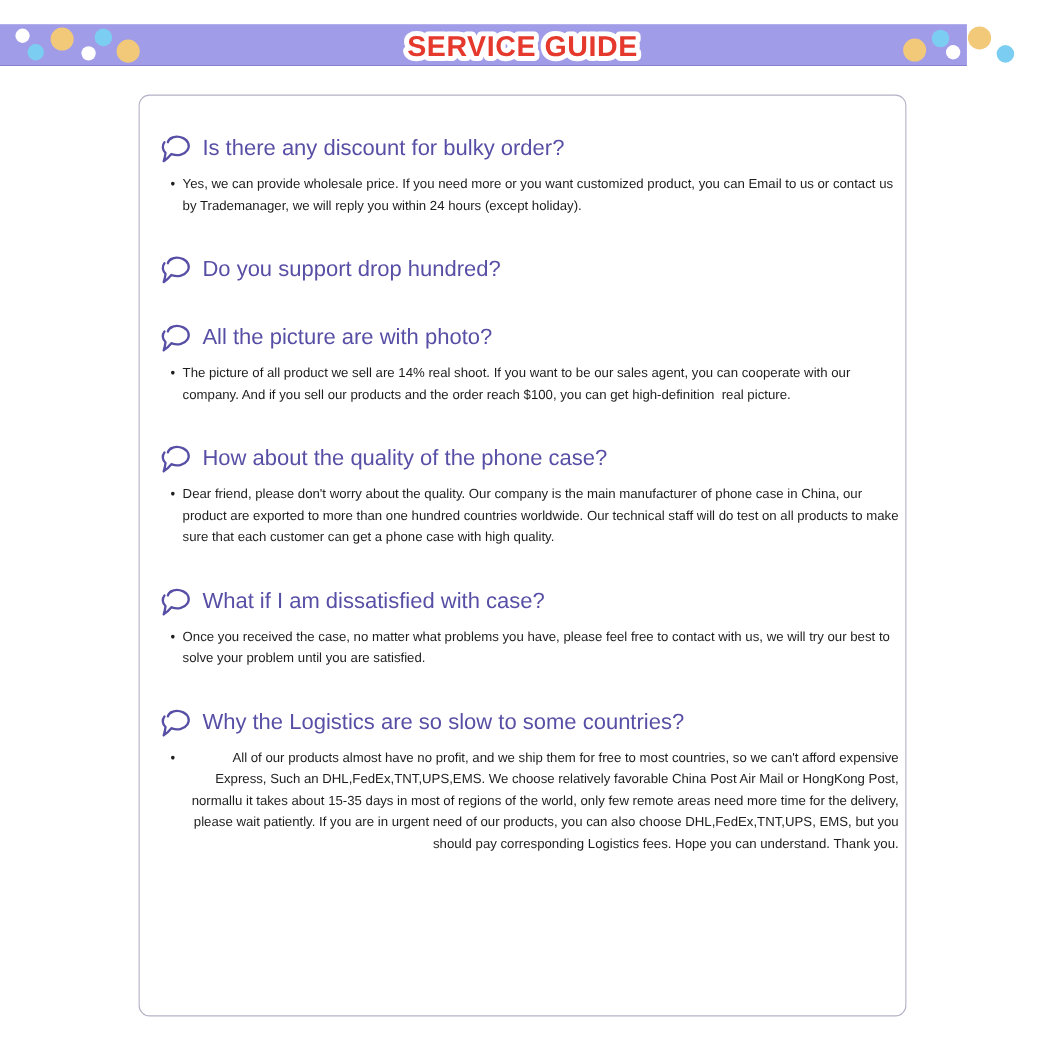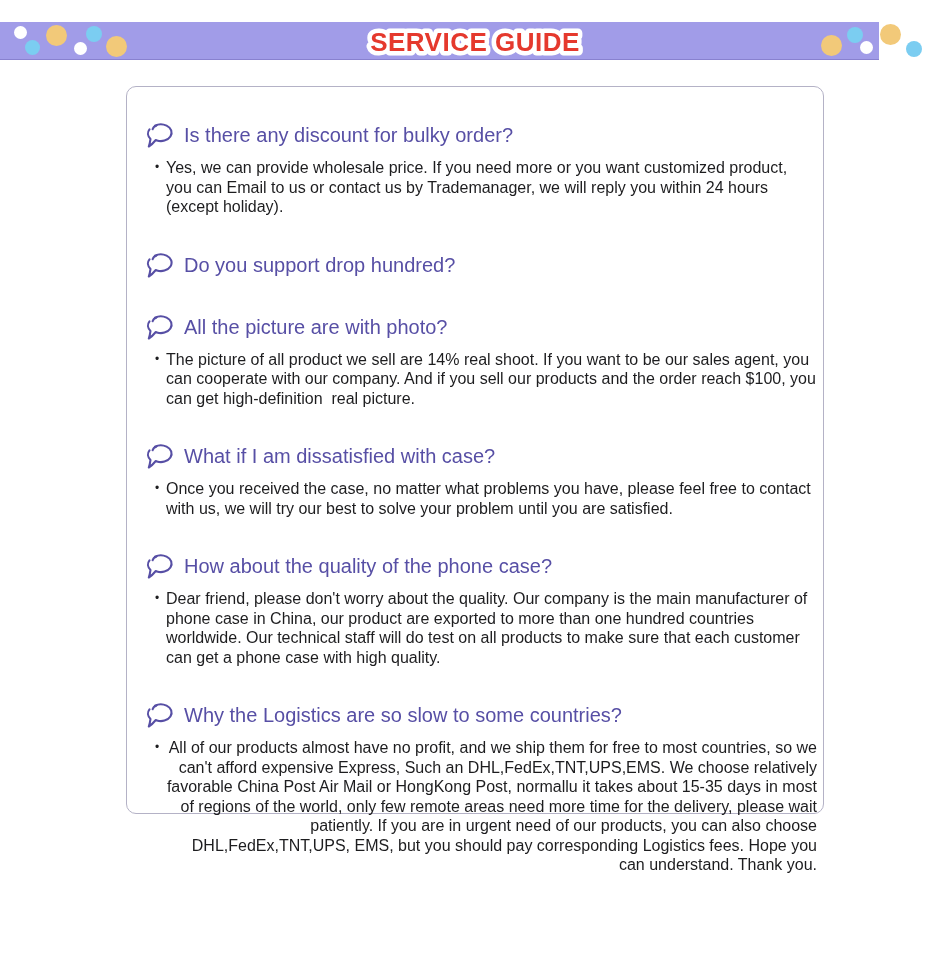--- a/index.html
+++ b/index.html
@@ -29,31 +29,31 @@
     fill:var(--banner-title-color);
     stroke:var(--banner-title-outline);stroke-width:9px;
     paint-order:stroke;stroke-linejoin:round;stroke-linecap:round;
   }
   .dot{position:absolute;border-radius:50%;display:block;}
   .dot-white{background:var(--dot-white);}
   .dot-yellow{background:var(--dot-yellow);}
   .dot-blue{background:var(--dot-blue);}
 
   
-  .card{position:absolute;left:126px;top:86px;width:698px;height:728px;
+  .card{position:absolute;left:126px;top:86px;width:698px;height:838px;
     background:#ffffff;border:1px solid var(--card-border);border-radius:10px;
     padding:34px 6px 20px 17px;}
   .faq{margin-bottom:34px;}
   .faq:last-child{margin-bottom:0;text-align:right;}
   .q-row{display:flex;align-items:center;margin-bottom:9px;}
   .bubble{width:30px;height:28px;flex:0 0 30px;margin-right:10px;display:block;}
   .bubble path{fill:none;stroke:var(--icon-color);stroke-width:2.1;
     stroke-linecap:round;stroke-linejoin:round;}
   .q{font-size:20px;line-height:24px;font-weight:400;color:var(--question-color);}
-  .a{position:relative;font-size:16px;line-height:19.5px;color:var(--answer-color);
+  .a{position:relative;font-size:12px;line-height:19.5px;color:var(--answer-color);
     padding-left:22px;white-space:pre-wrap;}
   .a::before{content:"\2022";position:absolute;left:11px;top:0;
     font-size:12px;color:var(--answer-color);}
 </style>
 </head>
 <body>
 
 <div class="page">
 
   <div class="banner">
@@ -114,34 +114,34 @@
       </div>
       <p class="a">The picture of all product we sell are 14% real shoot. If you want to be our sales agent, you can cooperate with our company. And if you sell our products and the order reach $100, you can get high-definition  real picture.</p>
     </section>
 
     <section class="faq">
       <div class="q-row">
         <svg class="bubble" viewBox="0 0 30 28">
           <path d="M11 4.7 C14.2 3 19 2.9 22.6 4.6 C27.3 6.9 28.9 11.6 26.4 15.5 C23.8 19.5 17.7 21.1 12.9 19.4 C12.5 19.3 12.2 19.1 11.8 19 C9.9 21.3 7 24.2 4.8 25.5 C5.5 23.4 6.2 20.3 6.5 17.9 C3.6 15.2 3.1 11.2 5.5 8.3"></path>
           <path d="M8.6 8.3 C9 6.5 10.5 5.1 12.5 4.4"></path>
         </svg>
-        <h2 class="q">What if I am dissatisfied with case?</h2>
+        <h2 class="q">How about the quality of the phone case?</h2>
       </div>
-      <p class="a">Once you received the case, no matter what problems you have, please feel free to contact with us, we will try our best to solve your problem until you are satisfied.</p>
+      <p class="a">Dear friend, please don't worry about the quality. Our company is the main manufacturer of phone case in China, our product are exported to more than one hundred countries worldwide. Our technical staff will do test on all products to make sure that each customer can get a phone case with high quality.</p>
     </section>
 
     <section class="faq">
       <div class="q-row">
         <svg class="bubble" viewBox="0 0 30 28">
           <path d="M11 4.7 C14.2 3 19 2.9 22.6 4.6 C27.3 6.9 28.9 11.6 26.4 15.5 C23.8 19.5 17.7 21.1 12.9 19.4 C12.5 19.3 12.2 19.1 11.8 19 C9.9 21.3 7 24.2 4.8 25.5 C5.5 23.4 6.2 20.3 6.5 17.9 C3.6 15.2 3.1 11.2 5.5 8.3"></path>
           <path d="M8.6 8.3 C9 6.5 10.5 5.1 12.5 4.4"></path>
         </svg>
-        <h2 class="q">How about the quality of the phone case?</h2>
+        <h2 class="q">What if I am dissatisfied with case?</h2>
       </div>
-      <p class="a">Dear friend, please don't worry about the quality. Our company is the main manufacturer of phone case in China, our product are exported to more than one hundred countries worldwide. Our technical staff will do test on all products to make sure that each customer can get a phone case with high quality.</p>
+      <p class="a">Once you received the case, no matter what problems you have, please feel free to contact with us, we will try our best to solve your problem until you are satisfied.</p>
     </section>
 
     <section class="faq">
       <div class="q-row">
         <svg class="bubble" viewBox="0 0 30 28">
           <path d="M11 4.7 C14.2 3 19 2.9 22.6 4.6 C27.3 6.9 28.9 11.6 26.4 15.5 C23.8 19.5 17.7 21.1 12.9 19.4 C12.5 19.3 12.2 19.1 11.8 19 C9.9 21.3 7 24.2 4.8 25.5 C5.5 23.4 6.2 20.3 6.5 17.9 C3.6 15.2 3.1 11.2 5.5 8.3"></path>
           <path d="M8.6 8.3 C9 6.5 10.5 5.1 12.5 4.4"></path>
         </svg>
         <h2 class="q">Why the Logistics are so slow to some countries?</h2>
       </div>

